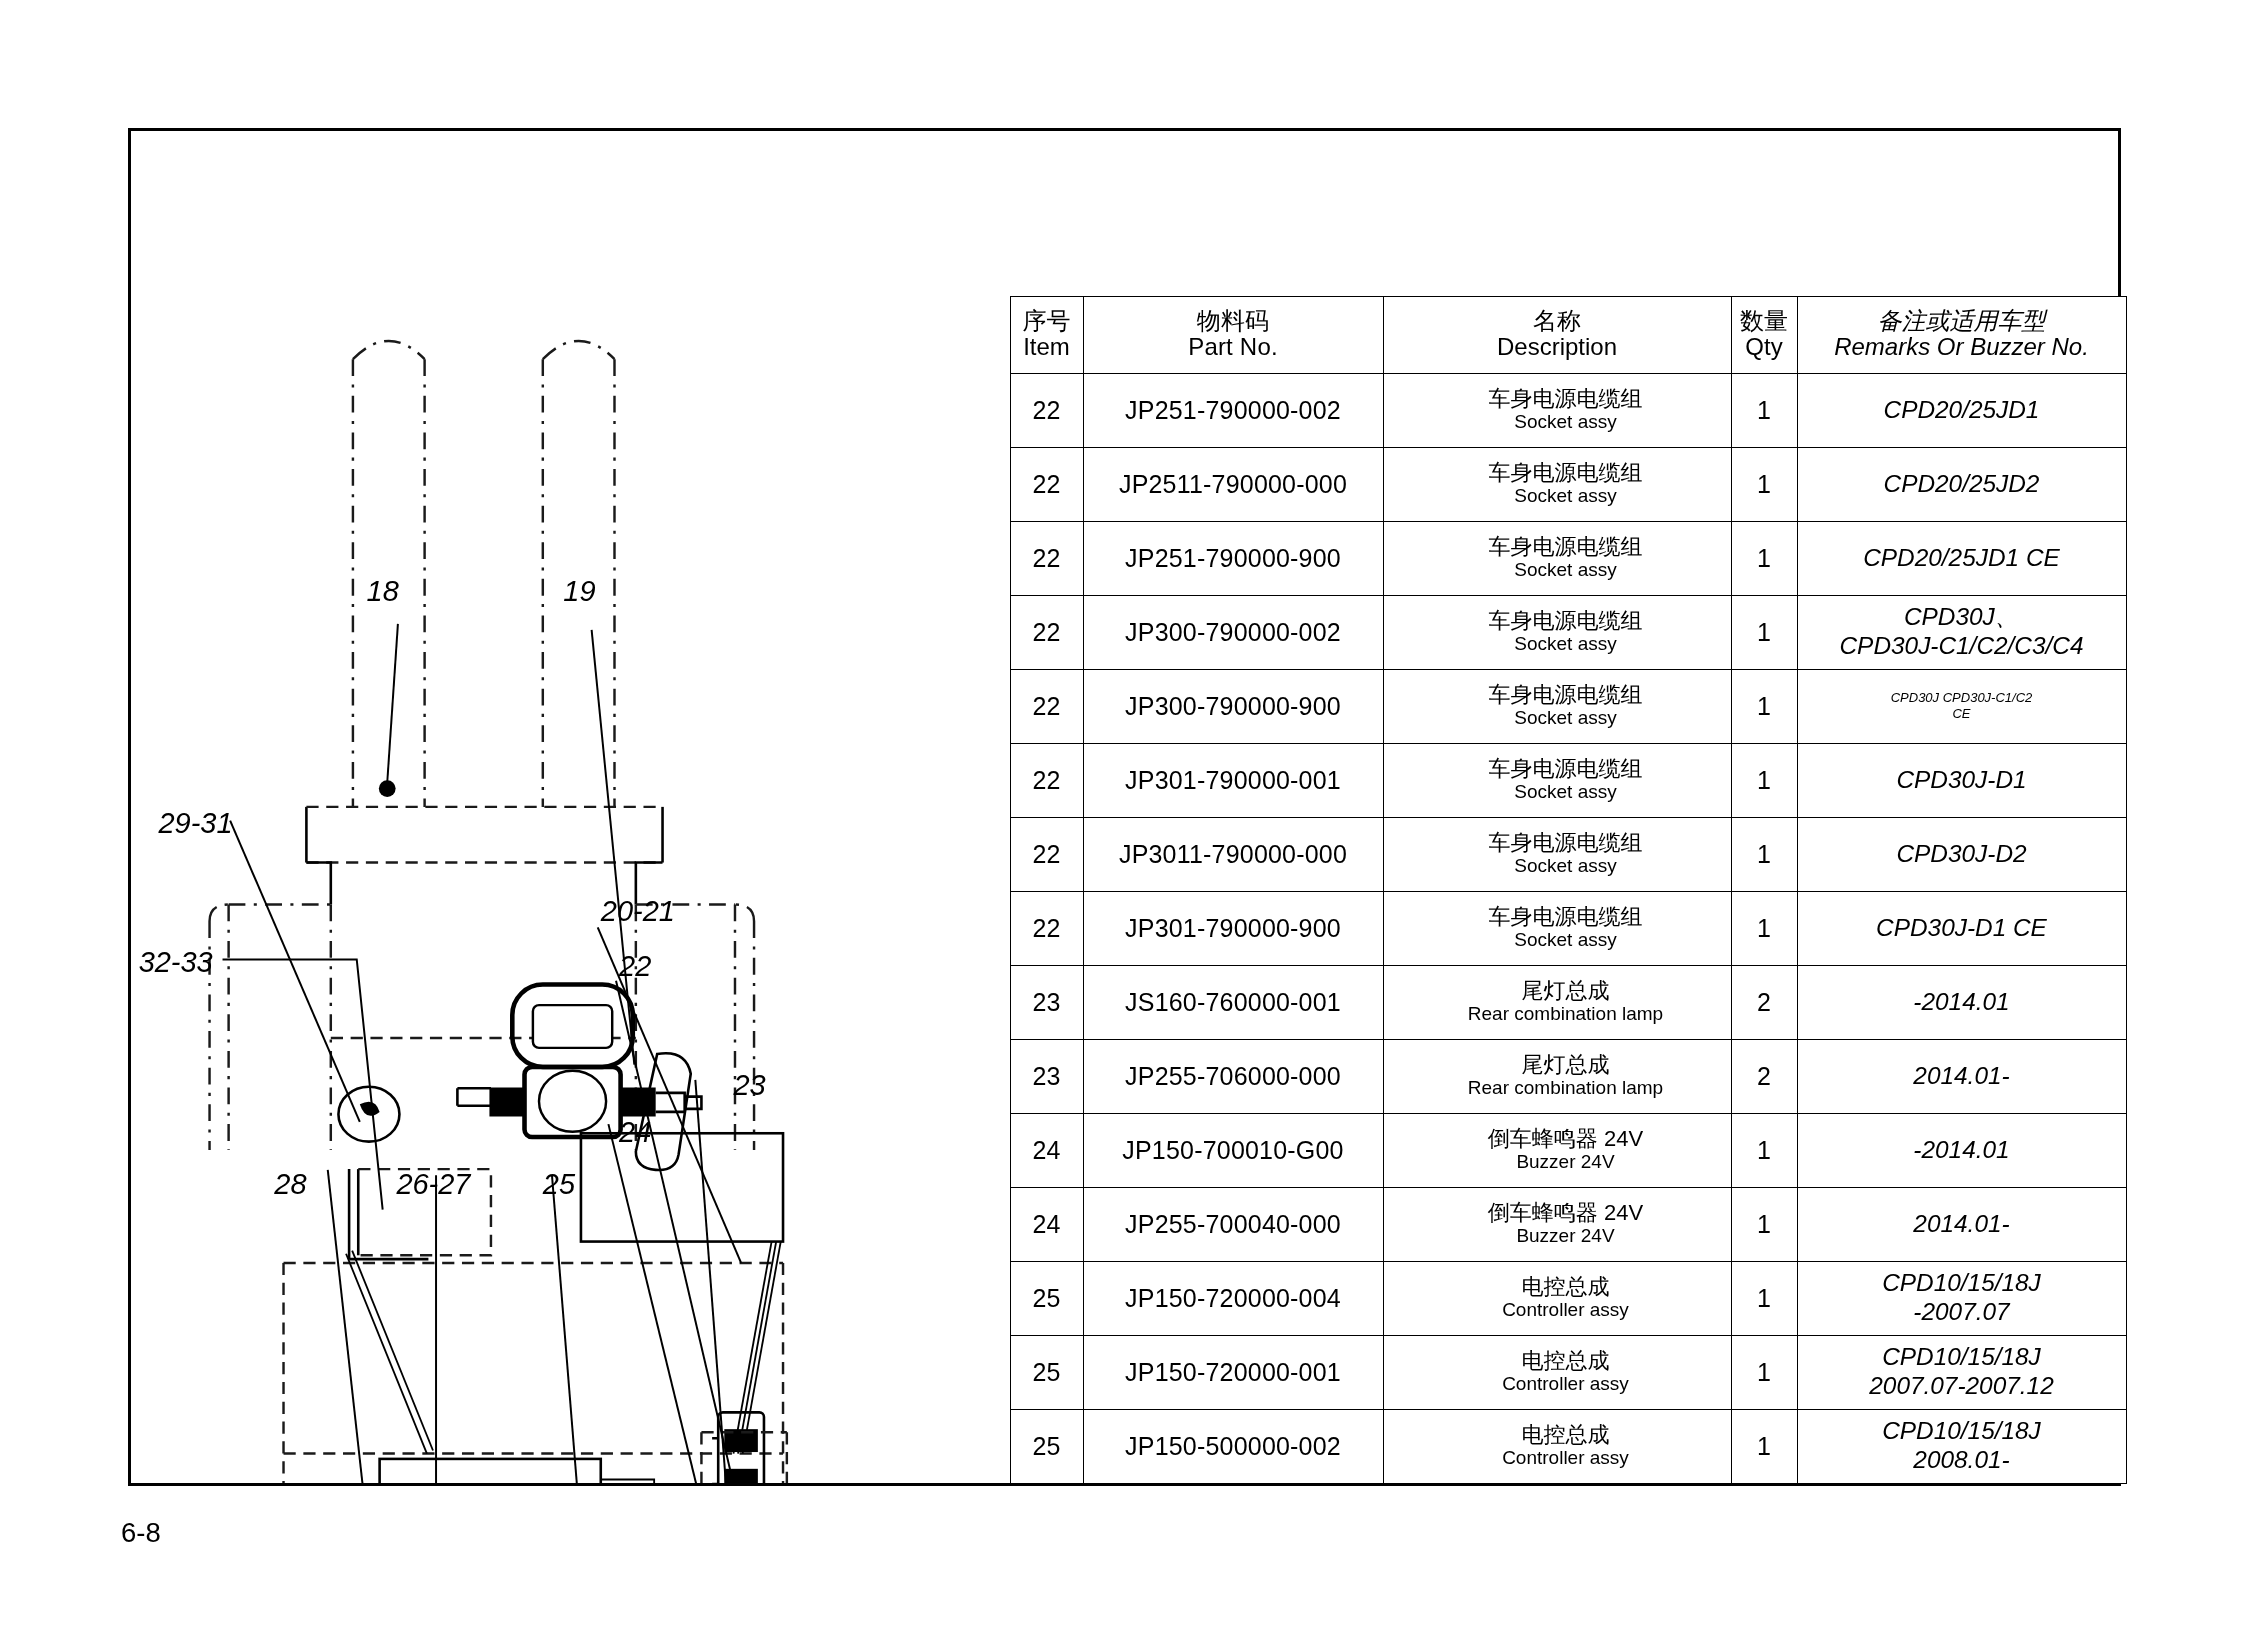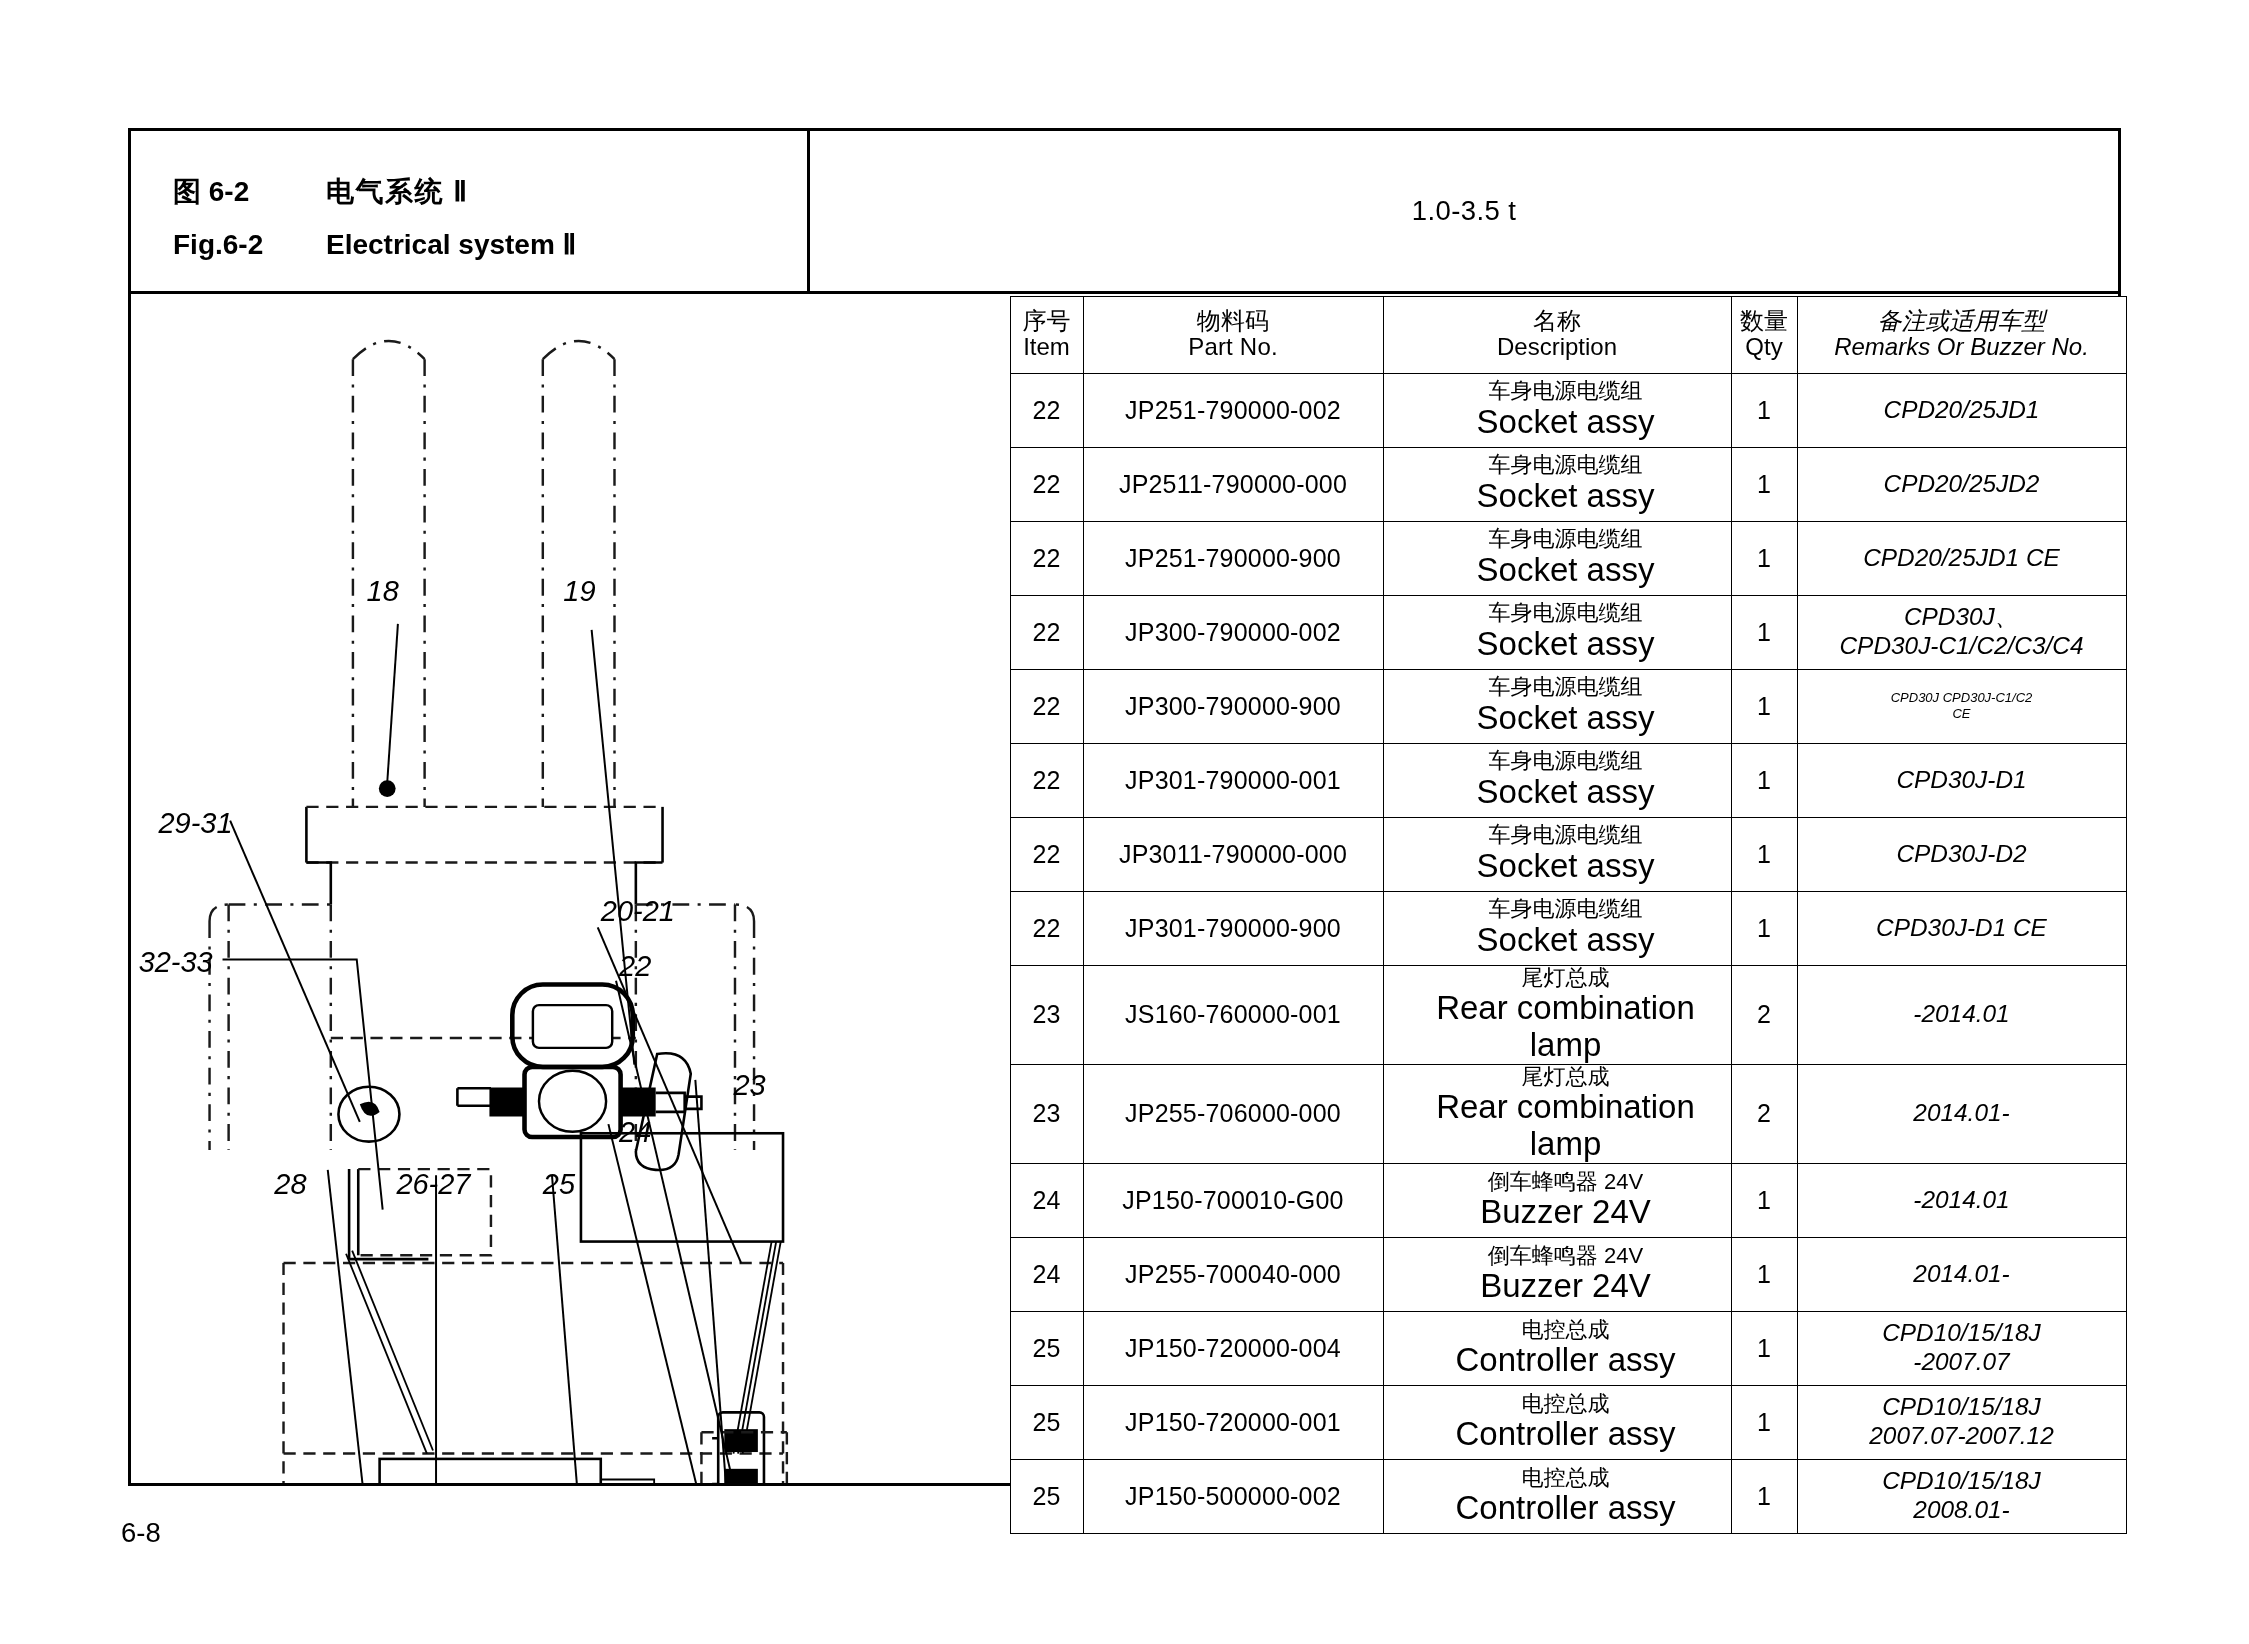--- a/index.html
+++ b/index.html
@@ -139,56 +139,38 @@
   .hdr-en { font-size: 24px; line-height: 1.12; display: block; }
 
   tbody tr { height: 74px; }
   .c-item  { width: 72px;  font-size: 25px; }
   .c-part  { width: 299px; font-size: 25px; letter-spacing: 0.2px;}
   .c-desc  { width: 347px; text-align: left; padding-left: 17px !important; }
   .c-qty   { width: 65px;  font-size: 25px; }
   .c-rem   { width: 328px; font-size: 24.4px; line-height: 1.18; font-style: italic;}
 
   .d-cn { font-size: 22px; display: block; line-height: 1.1; }
-  .d-en { font-size: 33px; display: block; line-height: 1.12; }
+  .d-en { font-size: 19px; display: block; line-height: 1.12; }
 
   .rem-small { font-size: 13px; line-height: 1.25; }
 
   
   #page-number {
     position: absolute;
     left: 121px;
     top: 1517px;
     font-size: 27.5px;
     font-weight: normal;
   }
 </style>
 </head>
 <body>
 
 <div id="page-frame">
 
-  <div id="header-band">
-
-    <div id="title-block">
-      <div class="title-line cn">
-        <span class="t-code">图 6-2</span>
-        <span class="t-text cn">电气系统 Ⅱ</span>
-      </div>
-      <div class="title-line en">
-        <span class="t-code-en">Fig.6-2</span>
-        <span class="t-text">Electrical system Ⅱ</span>
-      </div>
-    </div>
-
-    <div id="tonnage-block">
-      <span id="tonnage-label">1.0-3.5 t</span>
-    </div>
-
-  </div>
 
   <div id="body-area">
 
     <div id="diagram-pane">
       <svg id="diagram-svg" width="877" height="1192" viewBox="0 0 1150 1562" xmlns="http://www.w3.org/2000/svg">
         <defs>
           <style>
             .dsh { fill:none; stroke:#1a1a1a; stroke-width:3.2;
                    stroke-dasharray:22 11 4 11; }
             .dsh2{ fill:none; stroke:#1a1a1a; stroke-width:3.2;

